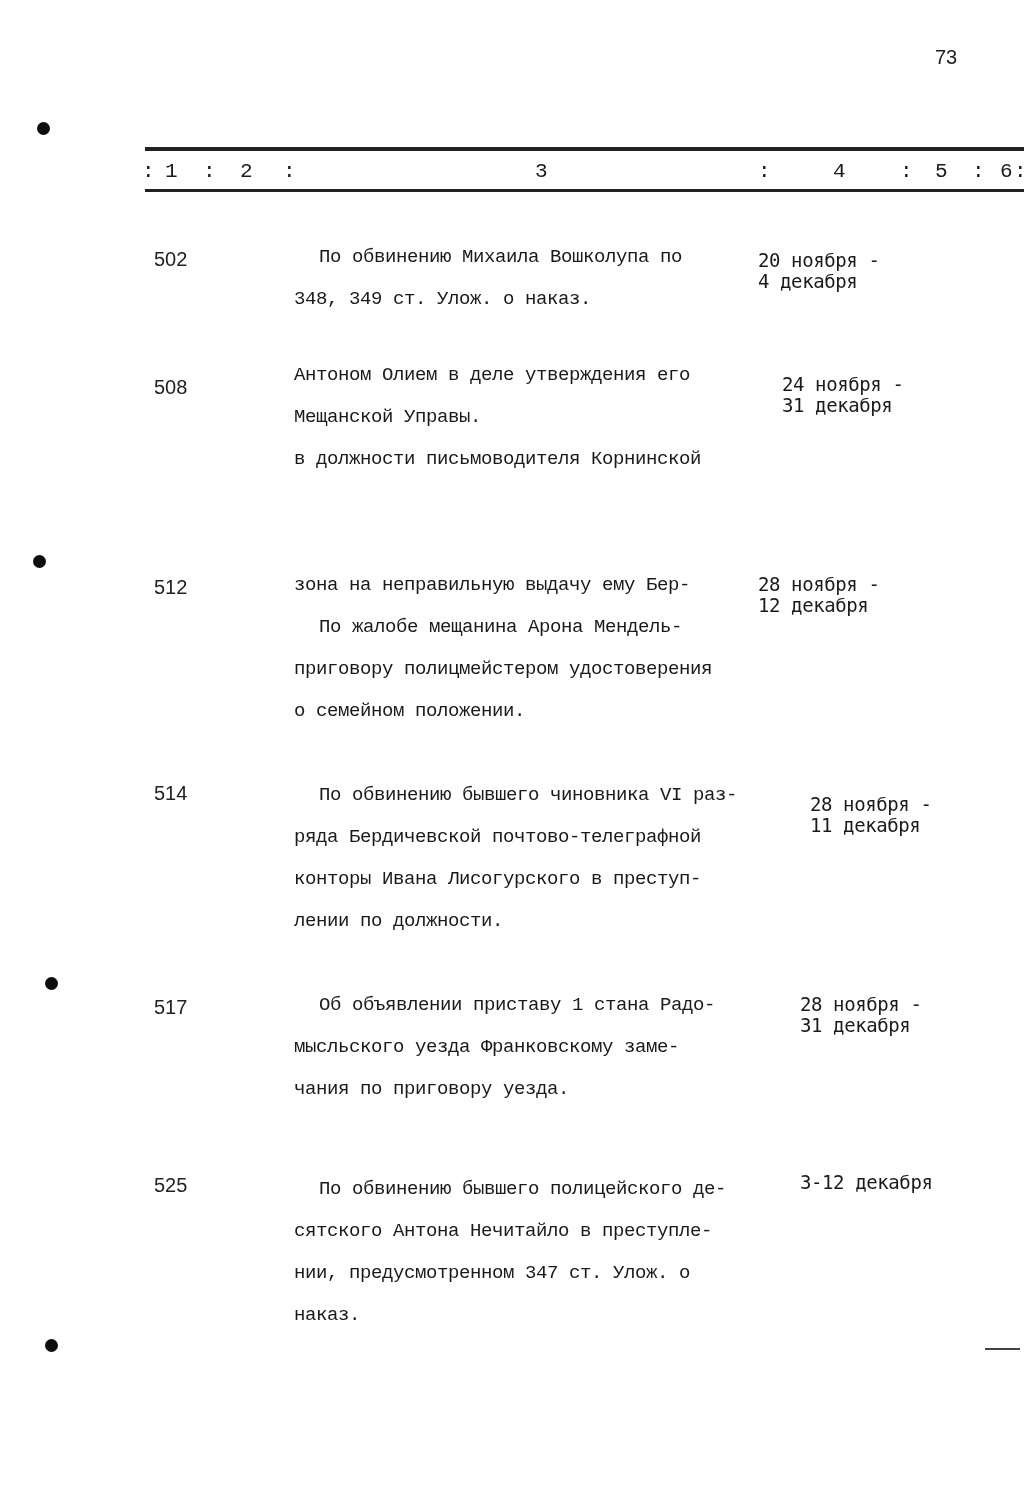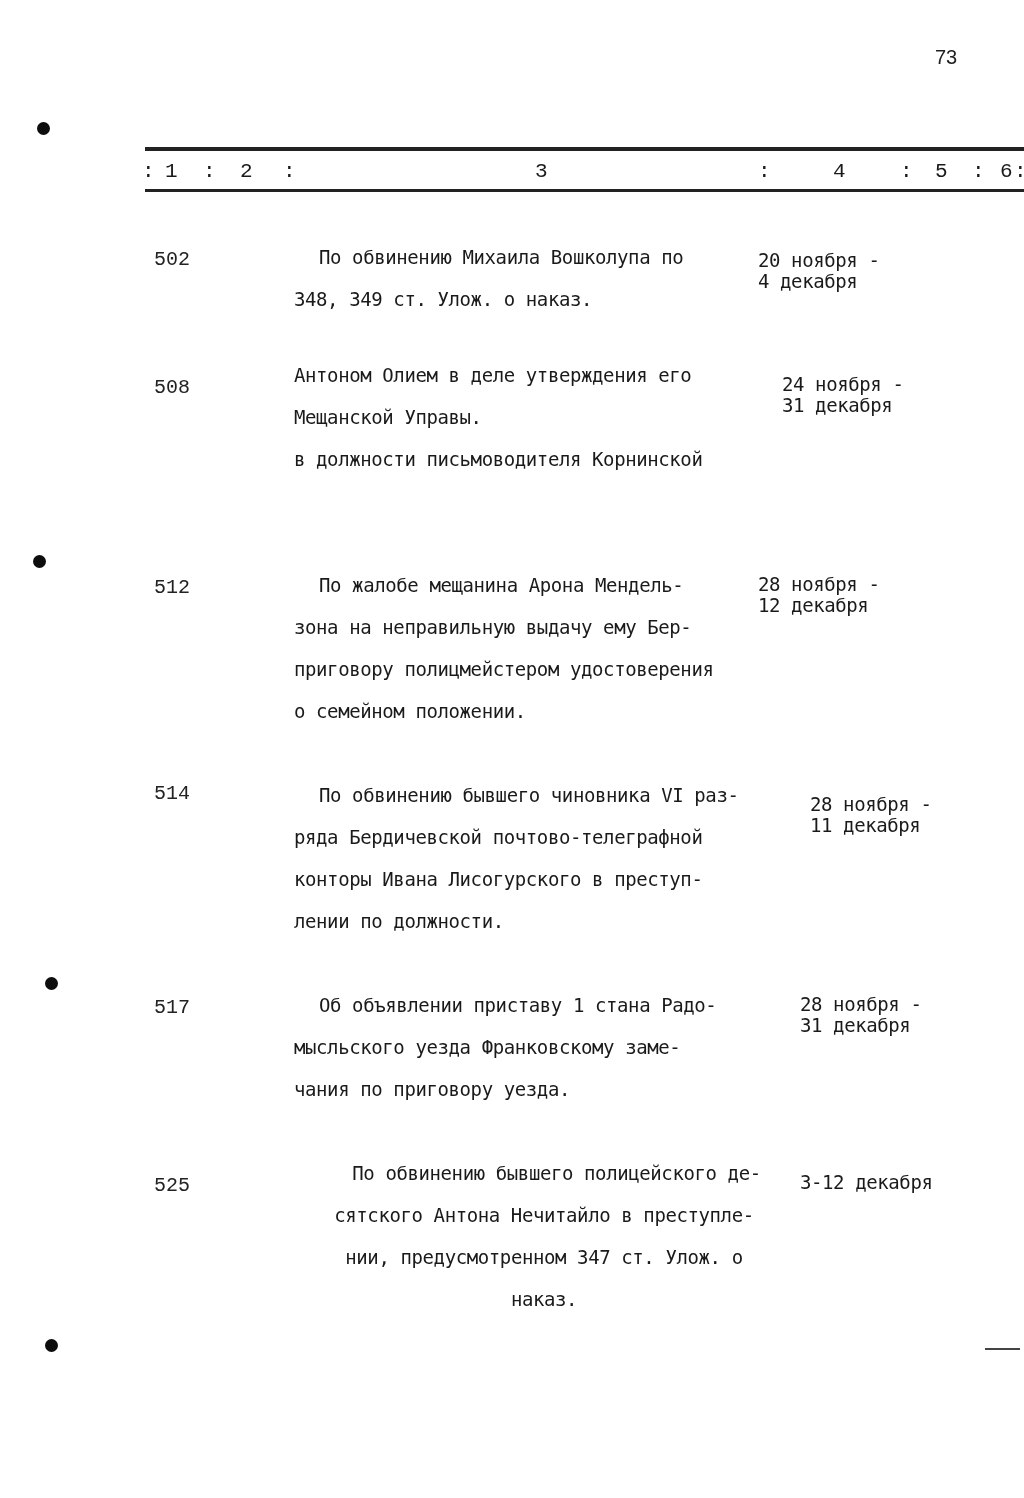--- a/index.html
+++ b/index.html
@@ -6,22 +6,22 @@
   body { width: 1024px; height: 1498px; position: relative; overflow: hidden;
          font-family: "DejaVu Sans Mono", "Liberation Mono", monospace; color: #1a1a1a; }
   .page-number { position: absolute; left: 935px; top: 46px; font-family: "Liberation Sans", sans-serif; font-size: 20px; color: #222; }
   .hole { position: absolute; width: 13px; height: 13px; border-radius: 50%; background: #0d0d0d; }
   .rule { position: absolute; left: 145px; width: 879px; background: #222; }
   .rule.top { top: 147px; height: 4px; }
   .rule.bottom { top: 189px; height: 3px; }
   .header-row { position: absolute; top: 160px; left: 140px; width: 884px; height: 28px; font-size: 21px; font-family: "Liberation Mono", monospace; }
   .header-row span { position: absolute; top: 0; }
   .entry { position: absolute; left: 0; width: 1024px; }
-  .entry-number { position: absolute; left: 154px; font-size: 20px; font-family: Liberation Mono, monospace; color: #222; }
-  .entry-text { position: absolute; left: 294px; width: 500px; font-size: 19px; line-height: 42px; letter-spacing: -0.4px; }
+  .entry-number { position: absolute; left: 154px; font-size: 20px; font-family: Liberation Sans, sans-serif; color: #222; }
+  .entry-text { position: absolute; left: 294px; width: 500px; font-size: 19px; line-height: 42px; letter-spacing: -0.4px; font-family: Liberation Mono, monospace; }
   .entry-text .line { display: block; white-space: nowrap; }
   .entry-text .line.indent { padding-left: 25px; }
   .entry-dates { position: absolute; font-size: 19px; line-height: 21px; white-space: nowrap; letter-spacing: -0.4px; }
   .entry-dates .line { display: block; }
   .right-mark { position: absolute; left: 985px; top: 1348px; width: 35px; height: 2px; background: #444; }
 </style>
 </head>
 <body>
 
 <div>
@@ -72,22 +72,22 @@
     </div>
     <div class="entry-dates" style="left:782px; top:20px;">
       <span class="line">24 ноября -</span>
       <span class="line">31 декабря</span>
     </div>
   </div>
 
   <div class="entry" style="top:564px;">
     <div class="entry-number" style="top:12px;">512</div>
     <div class="entry-text" style="top:0;">
+      <span class="line">зона на неправильную выдачу ему Бер-</span>
       <span class="line indent">По жалобе мещанина Арона Мендель-</span>
-      <span class="line">зона на неправильную выдачу ему Бер-</span>
       <span class="line">приговору полицмейстером удостоверения</span>
       <span class="line">о семейном положении.</span>
     </div>
     <div class="entry-dates" style="left:758px; top:10px;">
       <span class="line">28 ноября -</span>
       <span class="line" style="padding-left:0;">12 декабря</span>
     </div>
   </div>
 
   <div class="entry" style="top:774px;">
@@ -112,21 +112,21 @@
       <span class="line">чания по приговору уезда.</span>
     </div>
     <div class="entry-dates" style="left:800px; top:10px;">
       <span class="line">28 ноября -</span>
       <span class="line">31 декабря</span>
     </div>
   </div>
 
   <div class="entry" style="top:1152px;">
     <div class="entry-number" style="top:22px;">525</div>
-    <div class="entry-text" style="top:0;text-align:center;">
+    <div class="entry-text" style="top:16px;">
       <span class="line indent">По обвинению бывшего полицейского де-</span>
       <span class="line">сятского Антона Нечитайло в преступле-</span>
       <span class="line">нии, предусмотренном 347 ст. Улож. о</span>
       <span class="line">наказ.</span>
     </div>
     <div class="entry-dates" style="left:800px; top:20px;">
       <span class="line">3-12 декабря</span>
     </div>
   </div>
 

